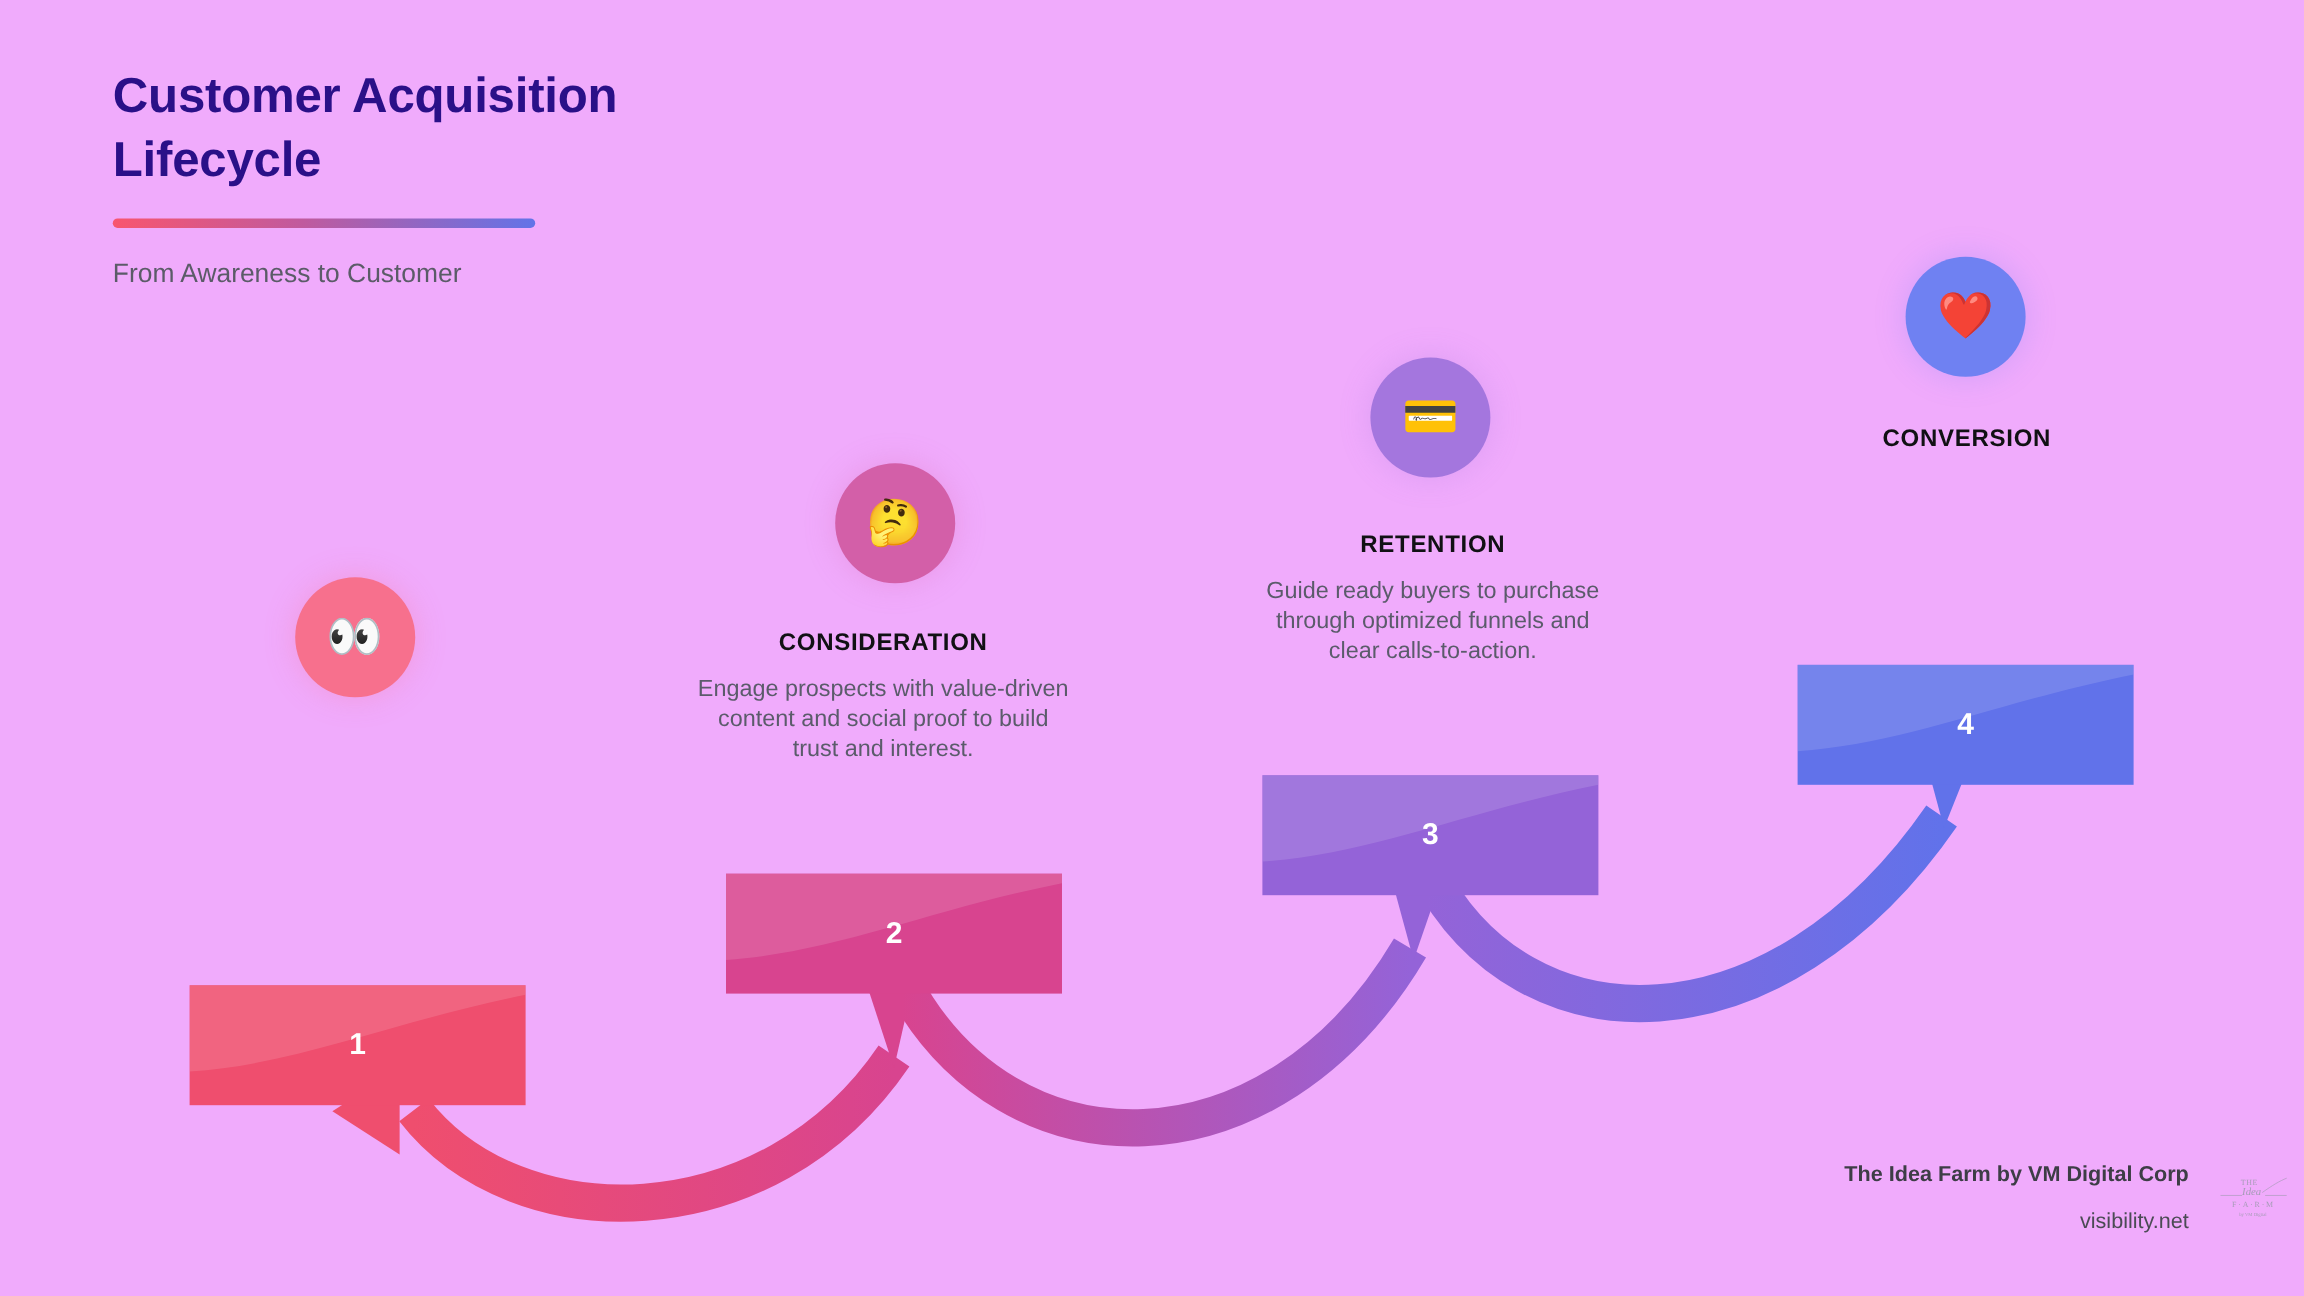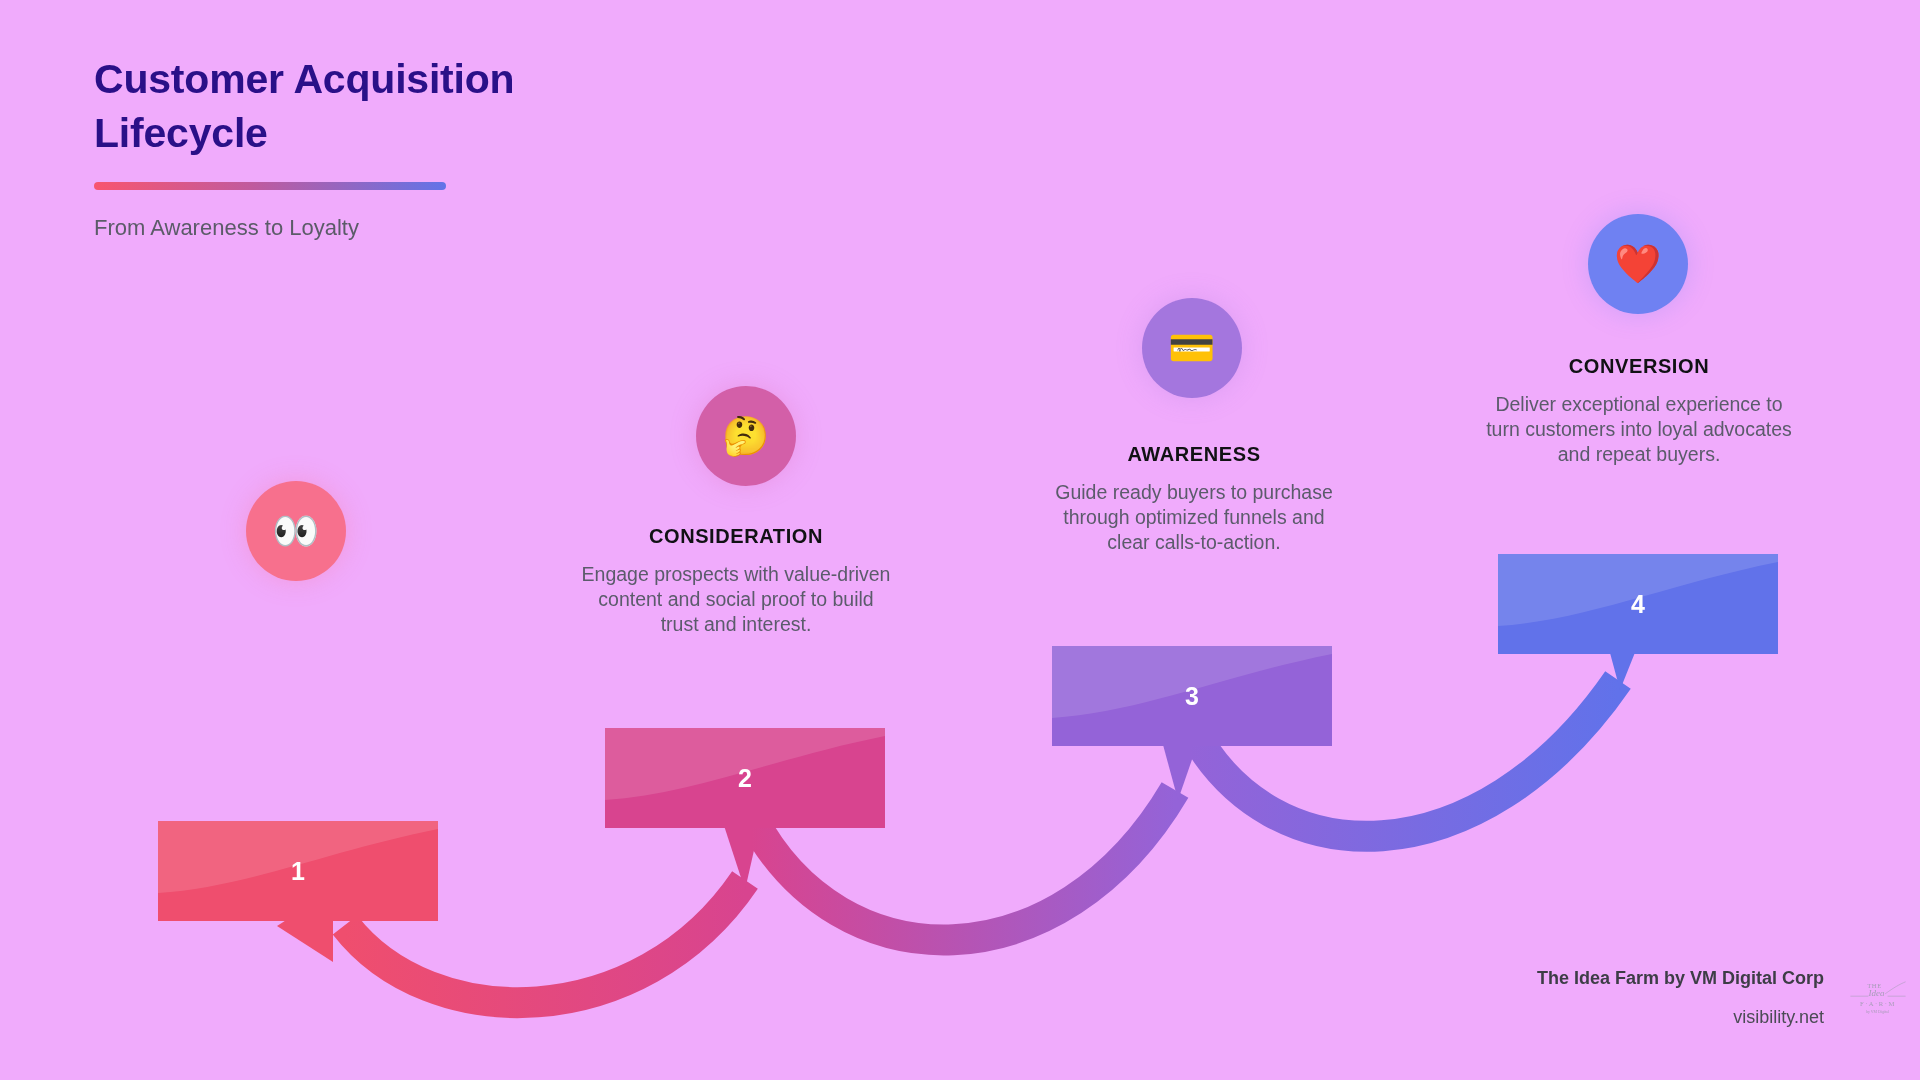--- a/index.html
+++ b/index.html
@@ -150,21 +150,21 @@
   }
 </style>
 </head>
 <body>
 
 <div id="stage">
 
   <div class="header">
     <h1 class="title">Customer Acquisition Lifecycle</h1>
     <div class="accent-bar"></div>
-    <div class="subtitle">From Awareness to Loyalty</div>
+    <div class="subtitle">From Awareness to Customer</div>
   </div>
 
   <svg id="flow-svg" viewBox="0 0 1920 1080">
     <defs>
       <linearGradient id="grad12" x1="0" y1="0" x2="1" y2="0">
         <stop offset="0%" stop-color="#ef4e6e"></stop>
         <stop offset="100%" stop-color="#d8448f"></stop>
       </linearGradient>
       <linearGradient id="grad23" x1="0" y1="0" x2="1" y2="0">
         <stop offset="0%" stop-color="#d8448f"></stop>
@@ -214,36 +214,35 @@
     <svg class="wave" viewBox="0 0 280 100" preserveAspectRatio="none">
       <path d="M0 72 C 90 66 170 30 280 8 L280 0 L0 0 Z" fill="rgba(255,255,255,0.13)"></path>
     </svg>
     <span class="step-num">2</span>
   </div>
 
   <div class="icon-circle" style="left:1142px; top:298px; width:100px; height:100px; background:#a476de; box-shadow:0 0 26px rgba(164,118,222,0.26);">
     <span class="icon-glyph">💳</span>
   </div>
   <div class="step-text" style="left:1040px; top:443px; width:308px;">
-    <p class="step-title">AWARENESS</p>
+    <p class="step-title">RETENTION</p>
     <p class="step-desc">Guide ready buyers to purchase through optimized funnels and clear calls-to-action.</p>
   </div>
   <div class="step-block" style="left:1052px; top:646px; width:280px; height:100px; background:#9463d8;">
     <svg class="wave" viewBox="0 0 280 100" preserveAspectRatio="none">
       <path d="M0 72 C 90 66 170 30 280 8 L280 0 L0 0 Z" fill="rgba(255,255,255,0.13)"></path>
     </svg>
     <span class="step-num">3</span>
   </div>
 
   <div class="icon-circle" style="left:1588px; top:214px; width:100px; height:100px; background:#6f81f2; box-shadow:0 0 26px rgba(111,129,242,0.26);">
     <span class="icon-glyph">❤️</span>
   </div>
   <div class="step-text" style="left:1485px; top:355px; width:308px;">
     <p class="step-title">CONVERSION</p>
-    <p class="step-desc">Deliver exceptional experience to turn customers into loyal advocates and repeat buyers.</p>
   </div>
   <div class="step-block" style="left:1498px; top:554px; width:280px; height:100px; background:#6172ea;">
     <svg class="wave" viewBox="0 0 280 100" preserveAspectRatio="none">
       <path d="M0 72 C 90 66 170 30 280 8 L280 0 L0 0 Z" fill="rgba(255,255,255,0.13)"></path>
     </svg>
     <span class="step-num">4</span>
   </div>
 
   <div class="footer">
     <div class="footer-brand">The Idea Farm by VM Digital Corp</div>

